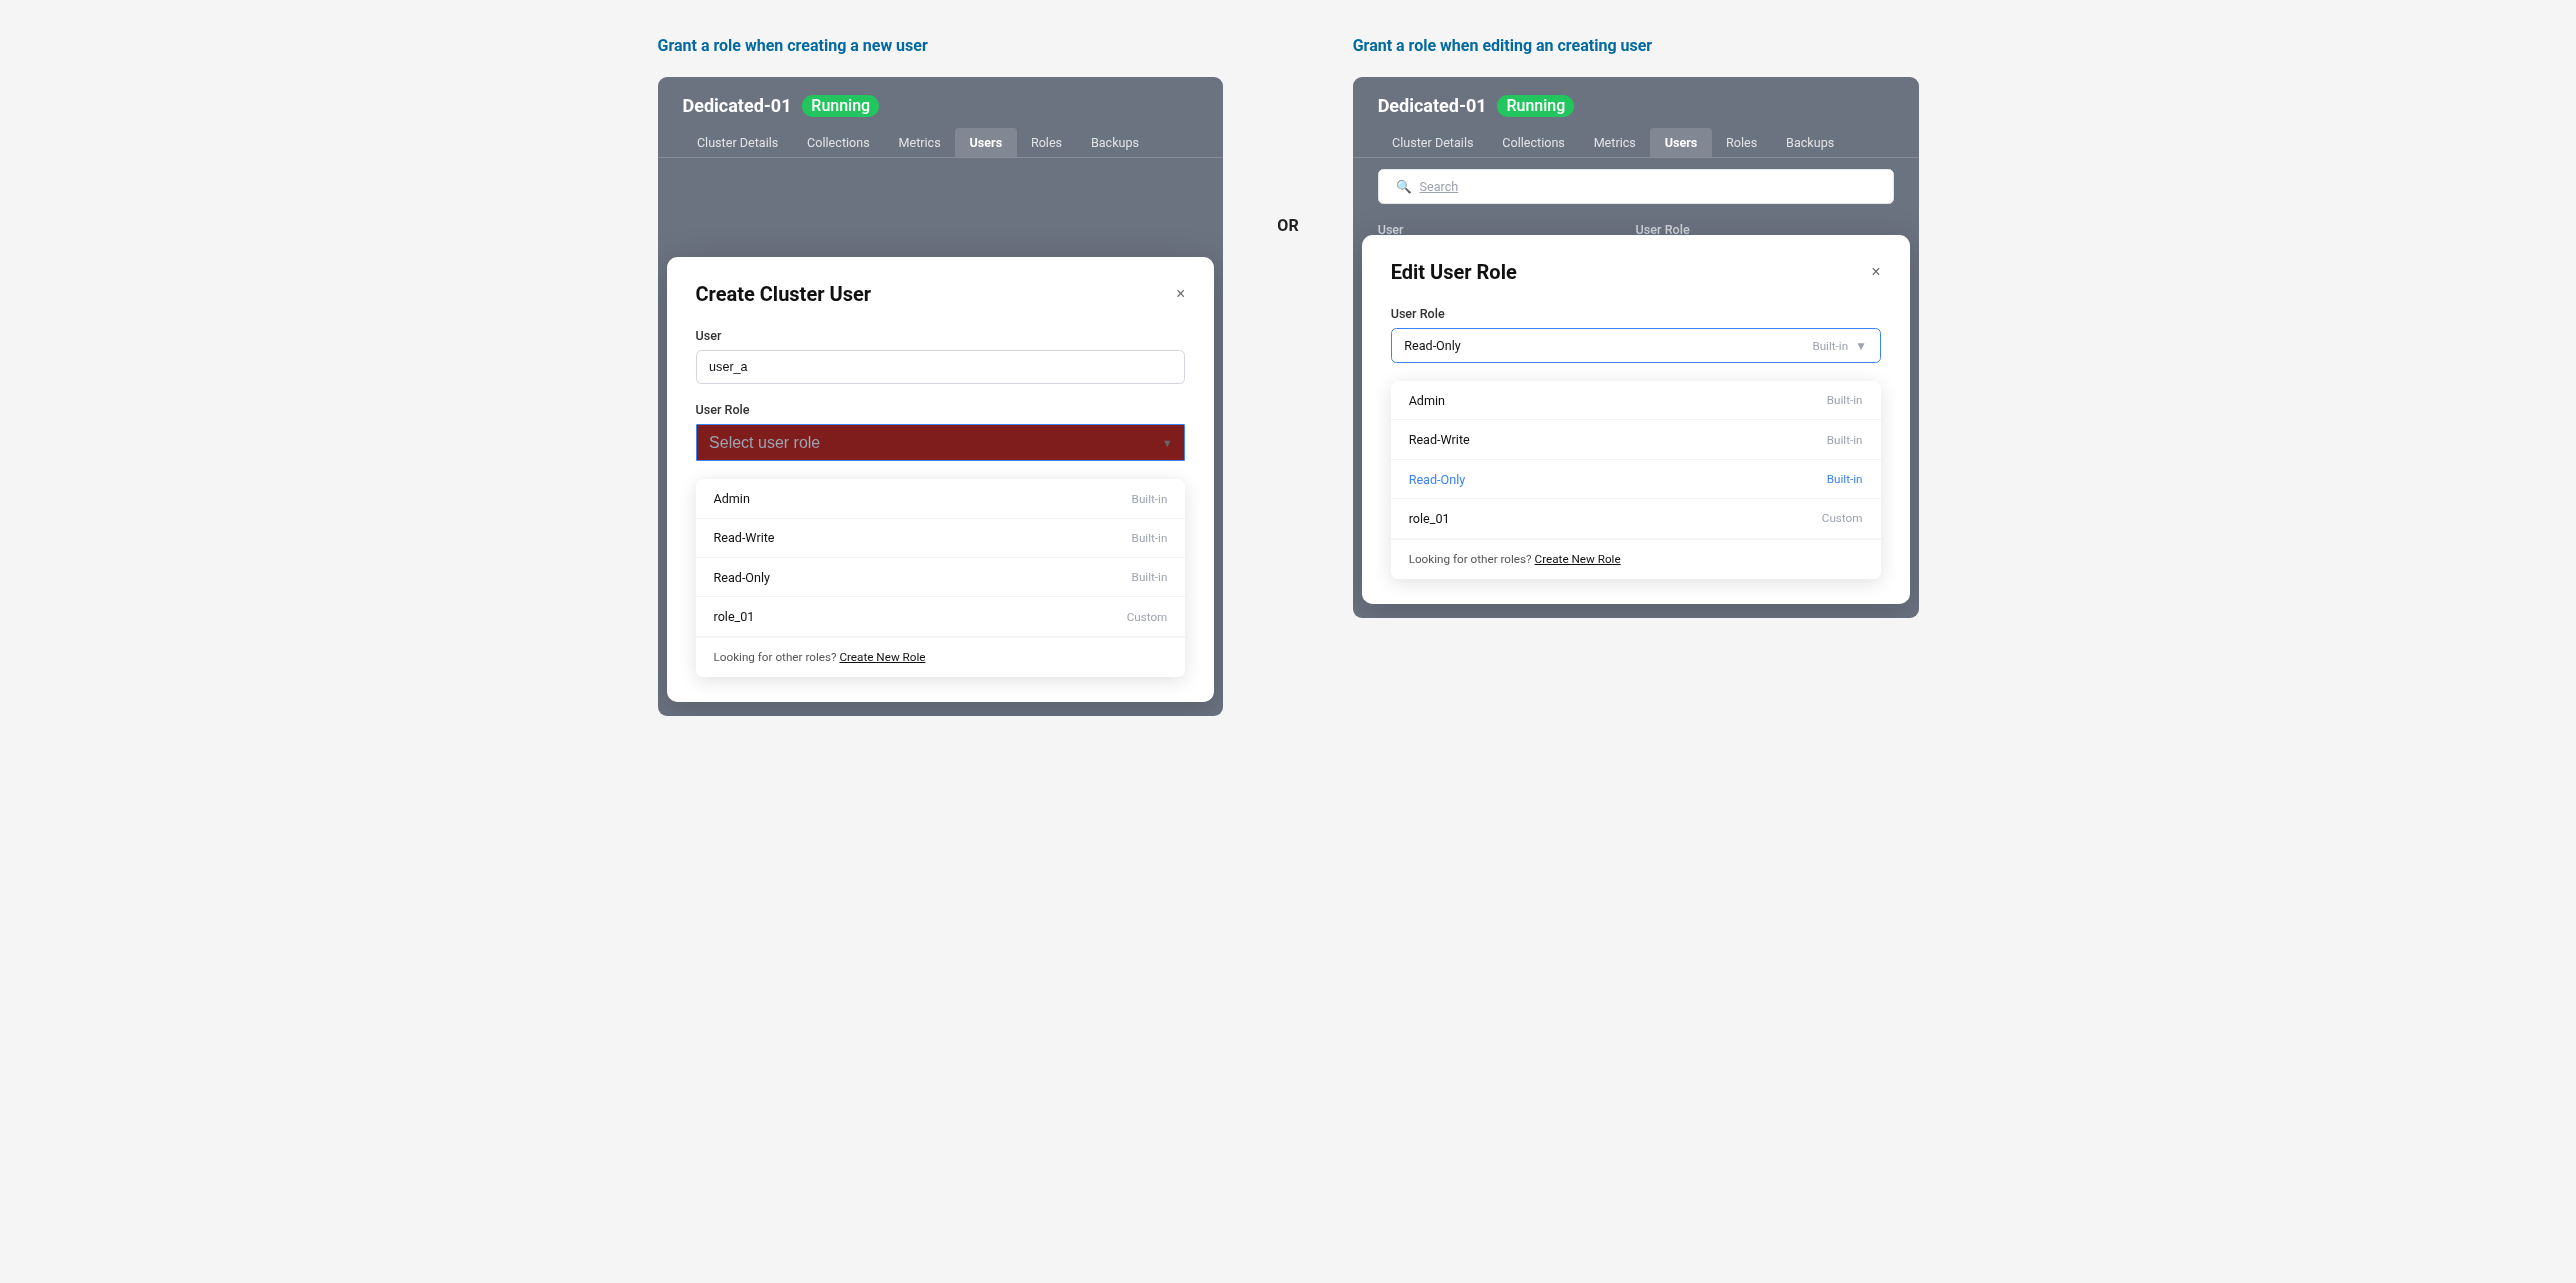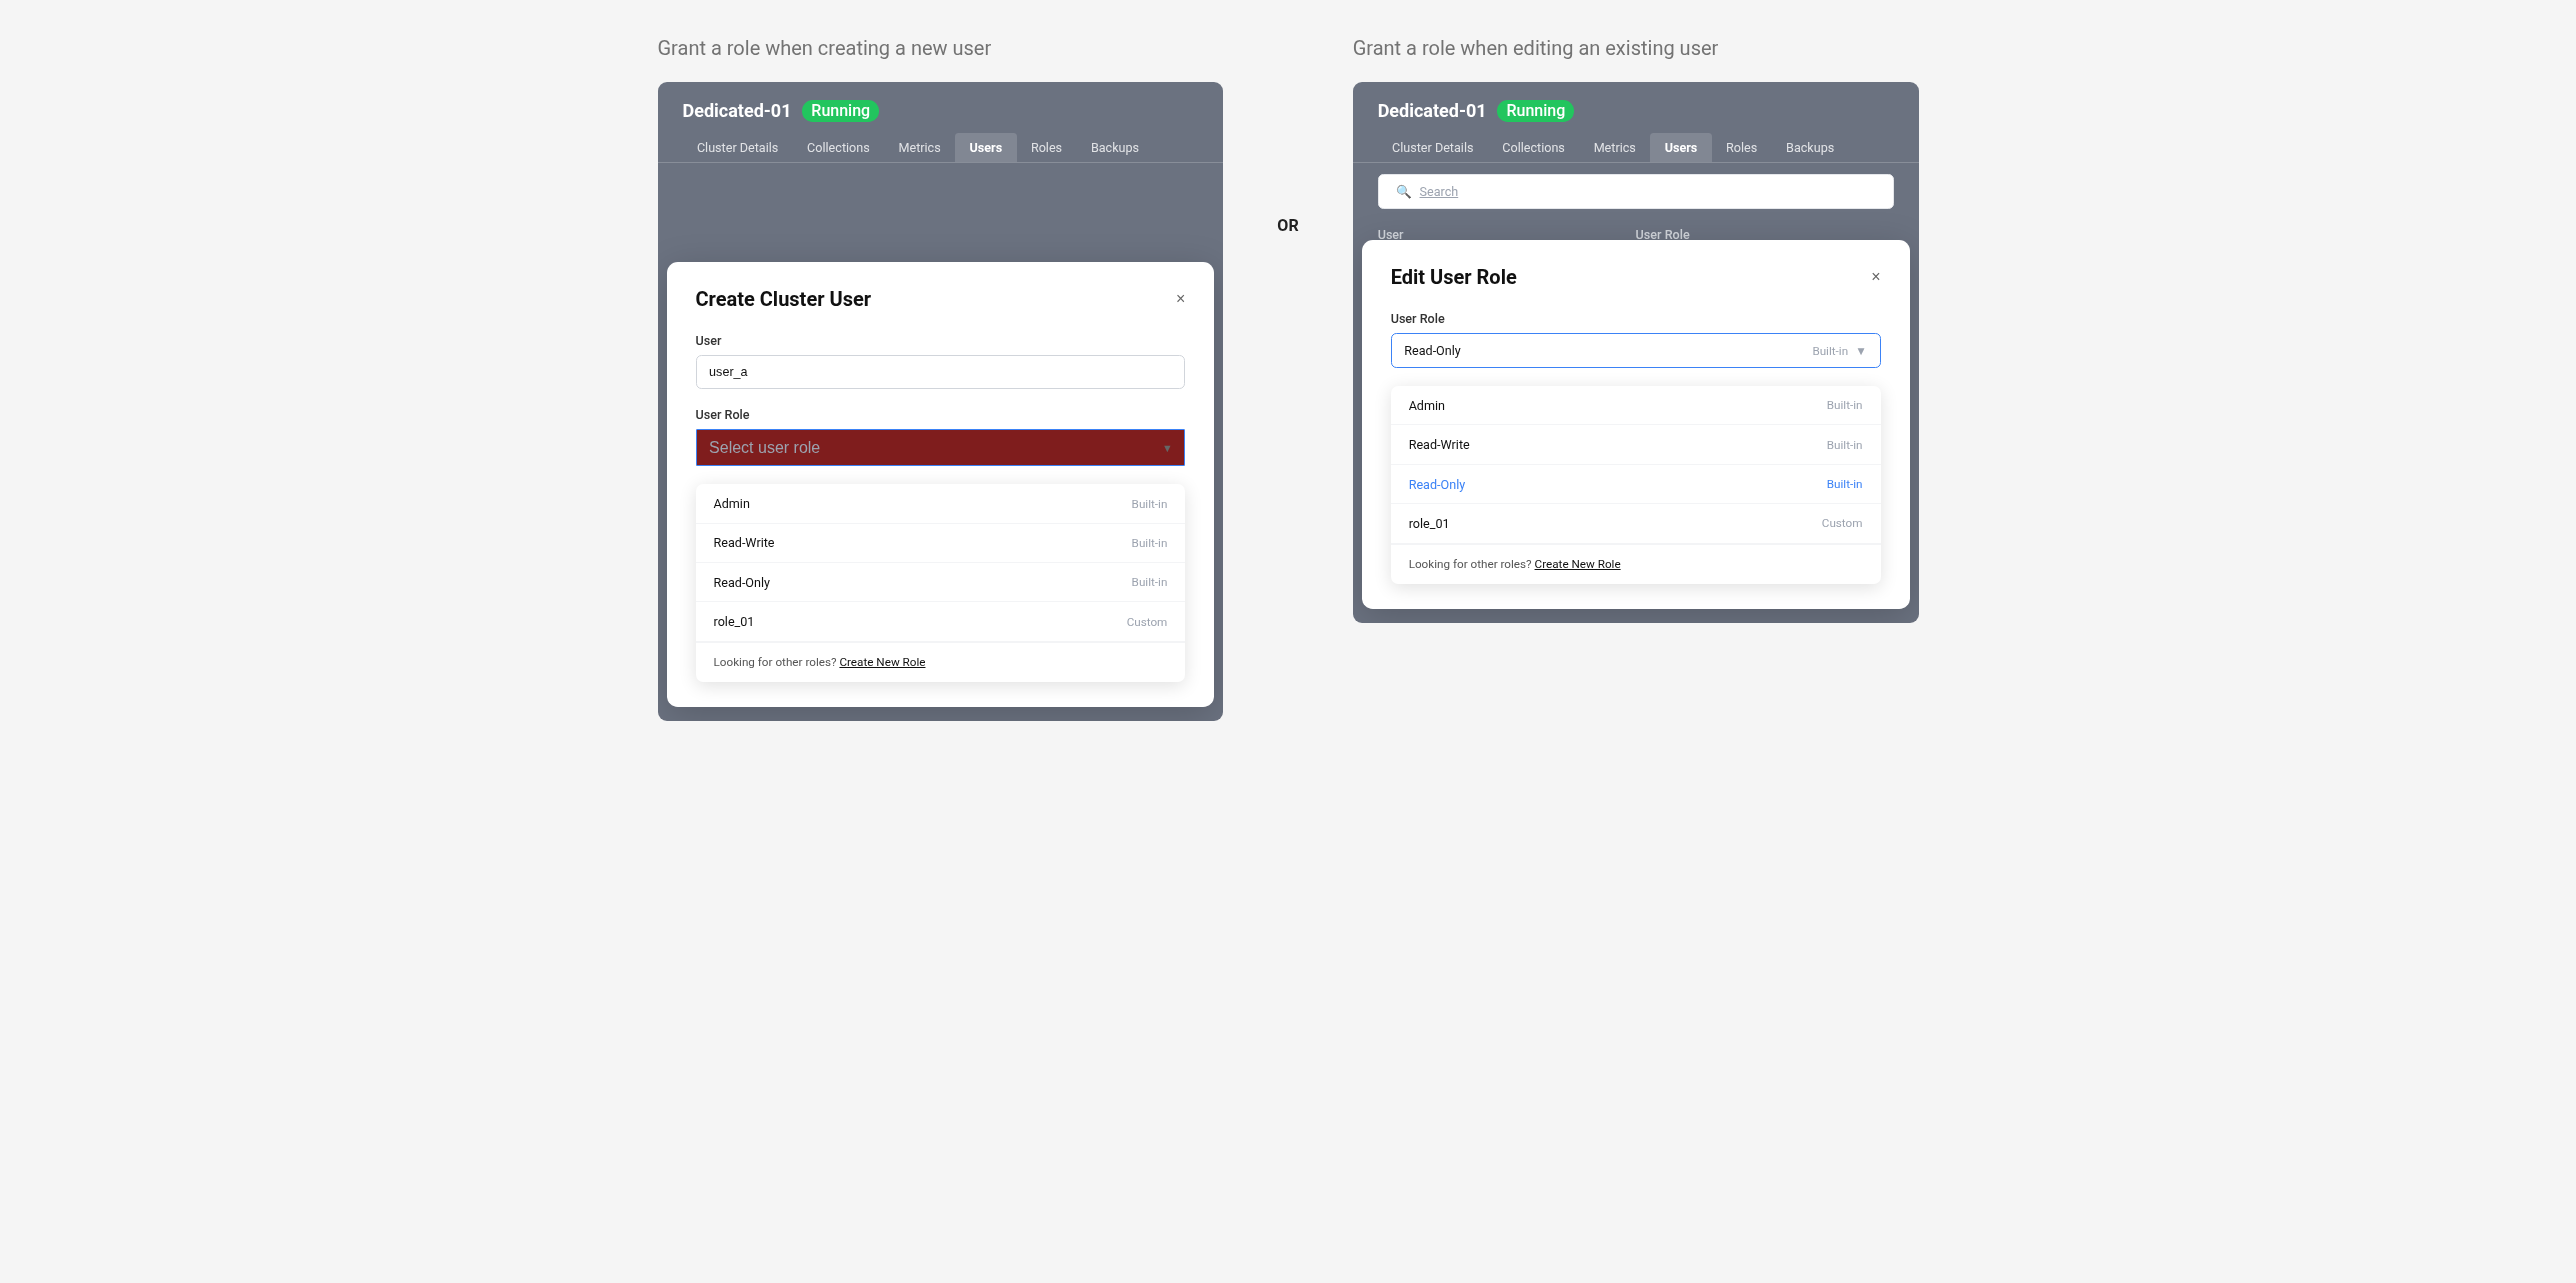--- a/index.html
+++ b/index.html
@@ -23,23 +23,23 @@
     }
 
     .section {
       flex: 1;
       display: flex;
       flex-direction: column;
       gap: 14.4px;
     }
 
     .section-title {
-      font-size: 20px;
-      color: #737373;
-      font-weight: 400;
+      font-size: 16px;
+      color: #0369a1;
+      font-weight: 700;
       margin-bottom: 7.2px;
     }
 
     .or-divider {
       display: flex;
       align-items: center;
       justify-content: center;
       font-size: 16px;
       font-weight: 700;
       color: #222;
@@ -382,21 +382,21 @@
         </div>
       </div>
     </div>
   </div>
 
   <div class="or-divider">
     <span>OR</span>
   </div>
 
   <div class="section">
-    <div class="section-title">Grant a role when editing an existing user</div>
+    <div class="section-title">Grant a role when editing an creating user</div>
 
     <div class="cluster-frame">
       <div class="cluster-header">
         <span class="cluster-name">Dedicated-01</span>
         <span class="status-badge">Running</span>
       </div>
       <div class="cluster-tabs">
         <div class="cluster-tab">Cluster Details</div>
         <div class="cluster-tab">Collections</div>
         <div class="cluster-tab">Metrics</div>

